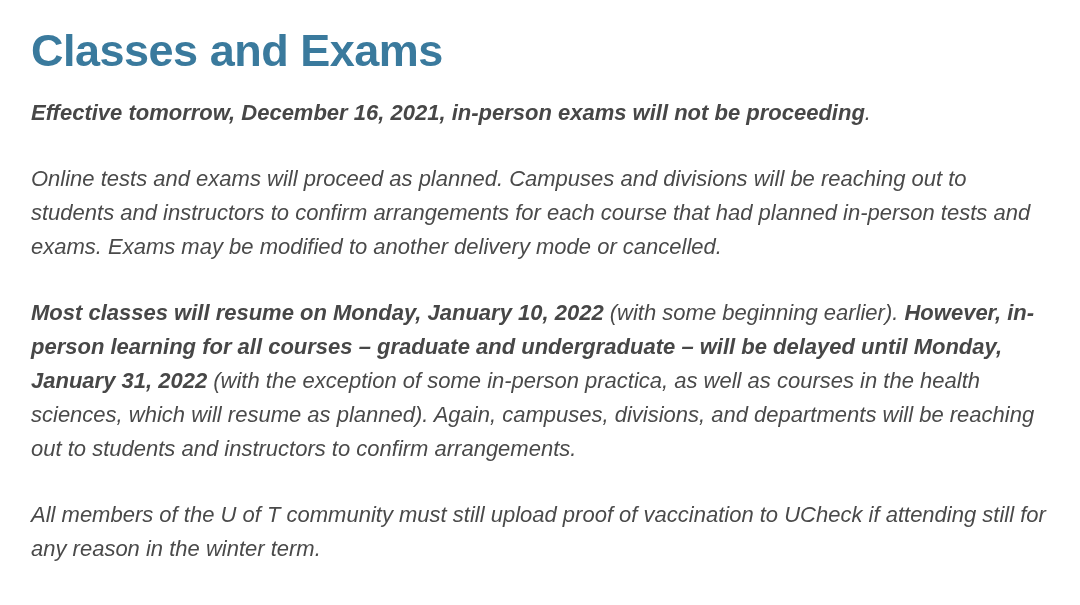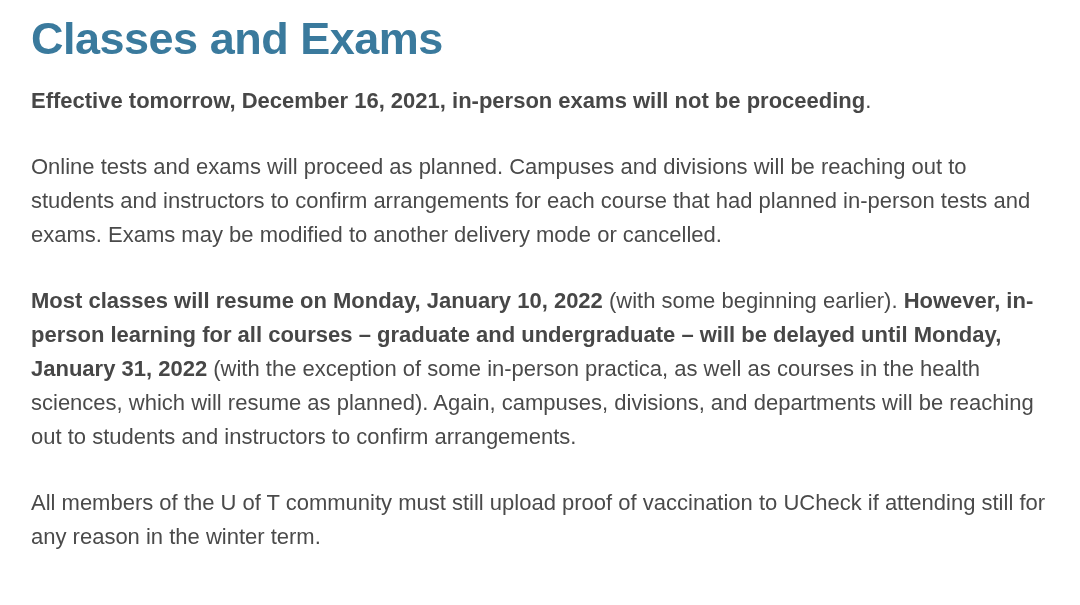--- a/index.html
+++ b/index.html
@@ -11,39 +11,40 @@
     overflow: hidden;
   }
 
   body {
     font-family: "Liberation Sans", "DejaVu Sans", sans-serif;
   }
 
   .page {
     width: 1080px;
     height: 605px;
-    padding: 12px 31px 0 31px;
+    padding: 24px 31px 0 31px;
     background: #ffffff;
   }
 
   h1.page-title {
     font-size: 45px;
     font-weight: 700;
     line-height: 1.18;
     letter-spacing: -0.5px;
     color: #3a7a9d;
     margin: 0 0 19px 0;
   }
 
   .content p {
     font-size: 22px;
     line-height: 34px;
     color: #4a4a4a;
     margin: 0 0 32px 0;
     max-width: 1018px;
+    font-style: italic;
   }
 
   .content p strong,
   .content p b {
     font-weight: 700;
     color: #474747;
   }
 </style>
 </head>
 <body>

